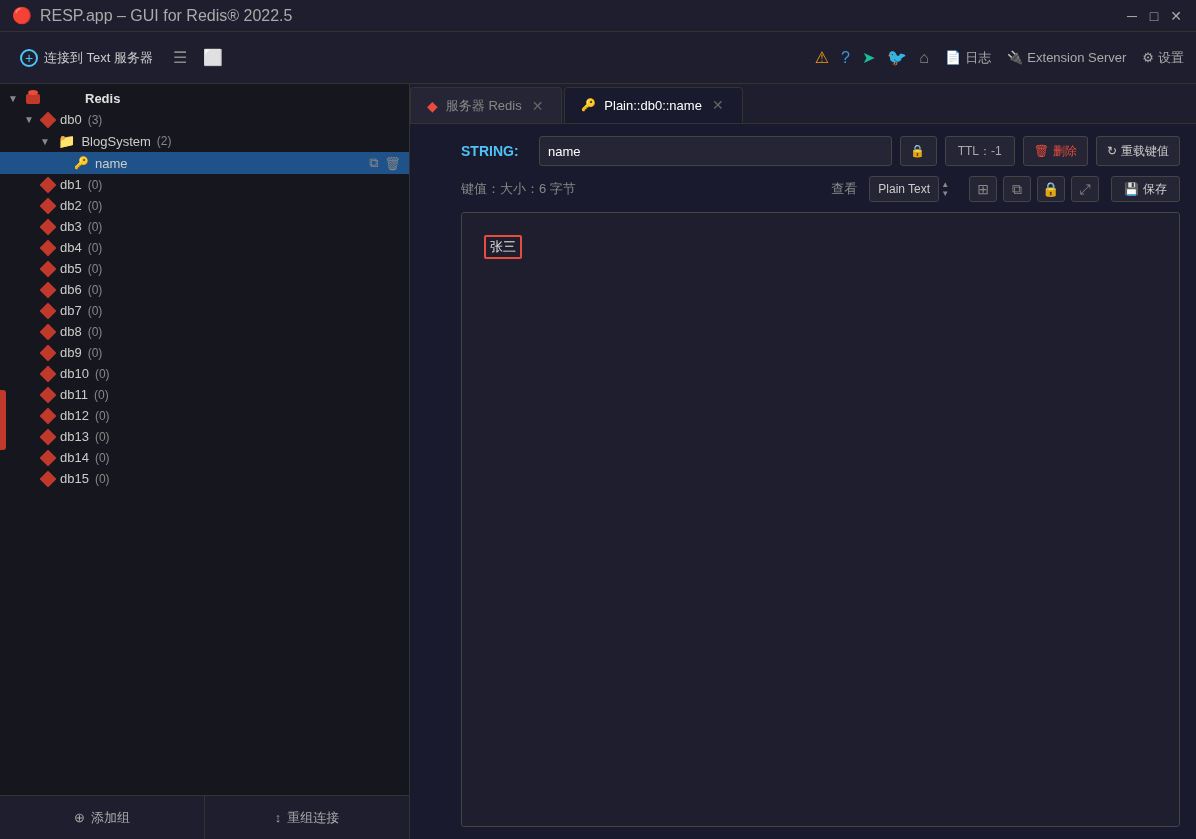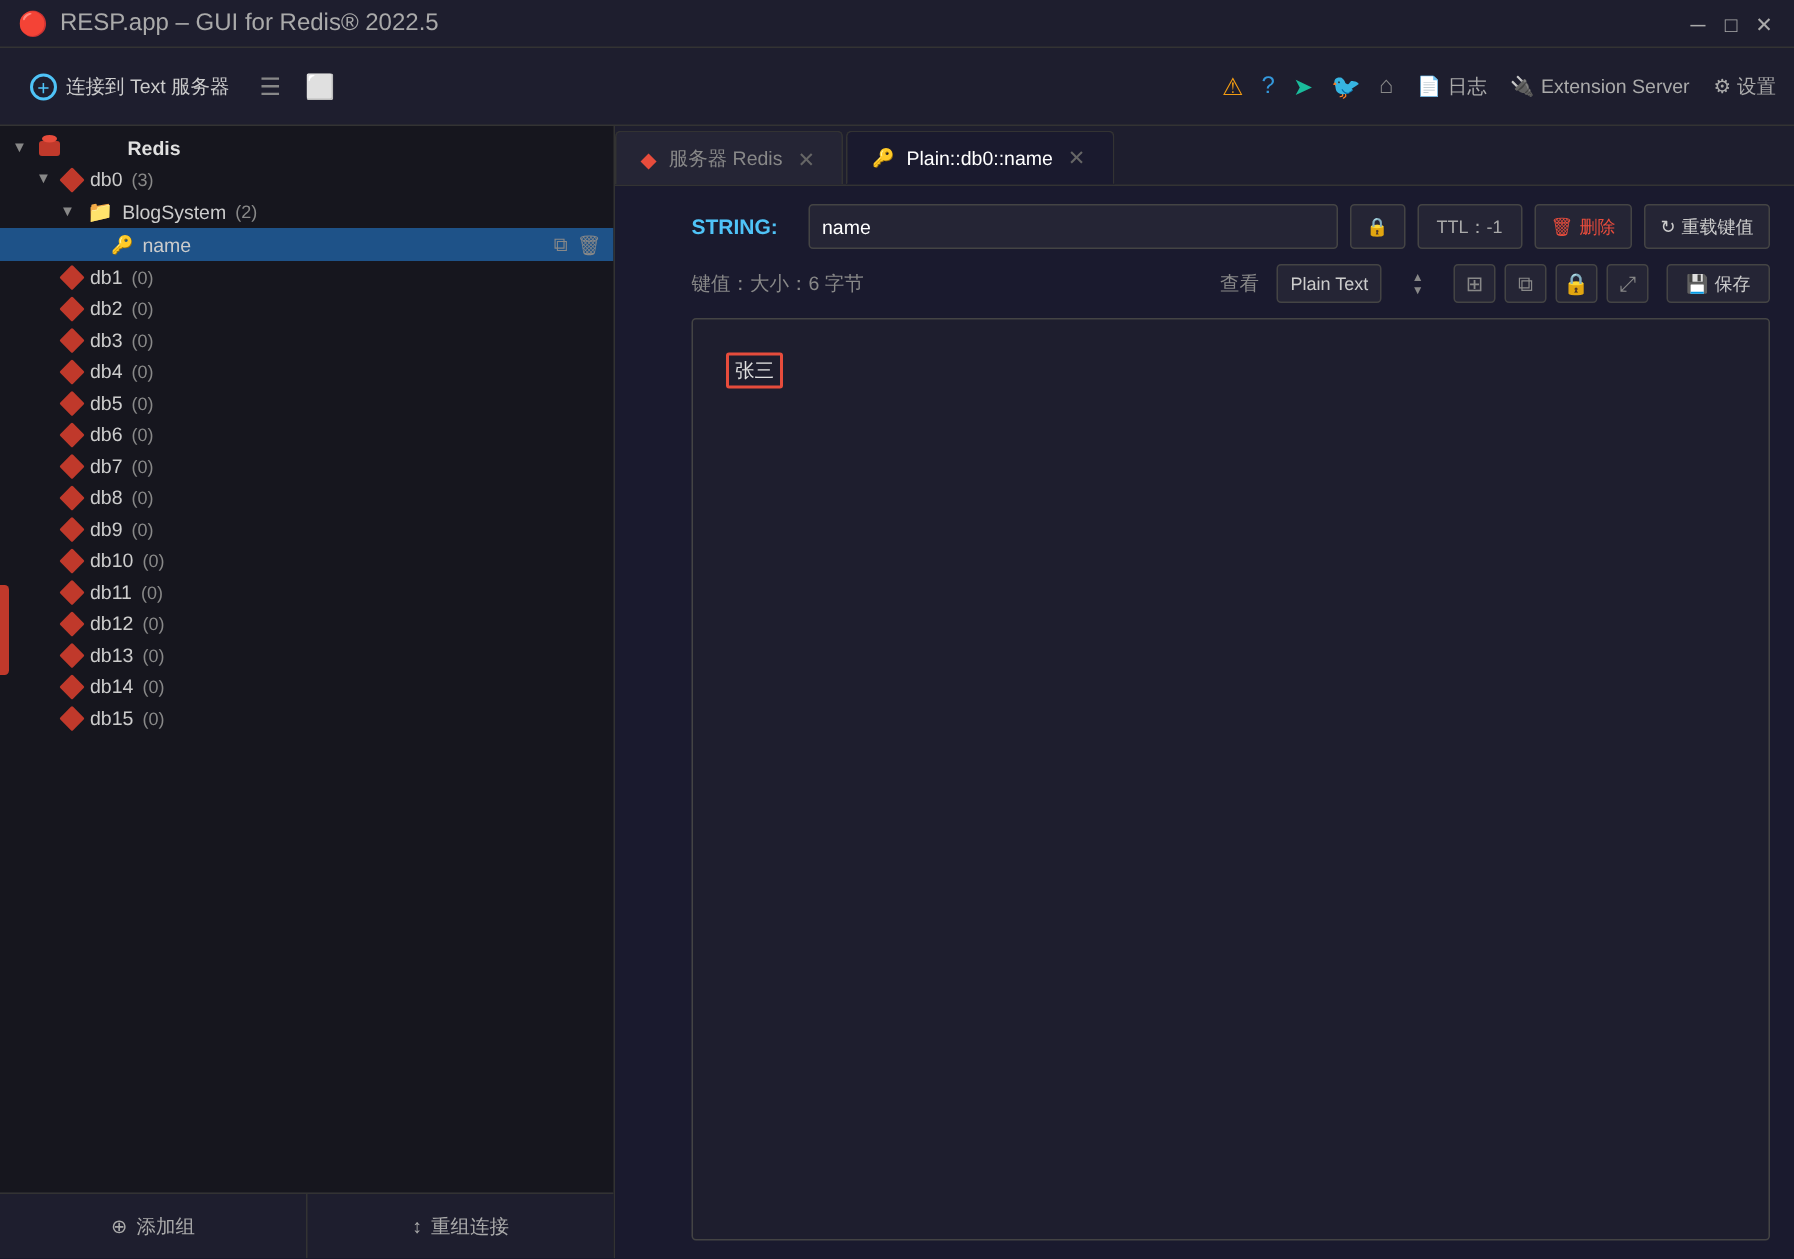--- a/index.html
+++ b/index.html
@@ -380,21 +380,21 @@
       border: none;
       color: #888;
       cursor: pointer;
       font-size: 8px;
       line-height: 1;
       padding: 0;
     }
     .view-mode-container {
       display: flex;
       align-items: center;
-      gap: 20px;
+      gap: 2px;
     }
 
     .action-icons {
       display: flex;
       align-items: center;
       gap: 6px;
       margin-left: 8px;
     }
     .action-icon-btn {
       background: #252535;

